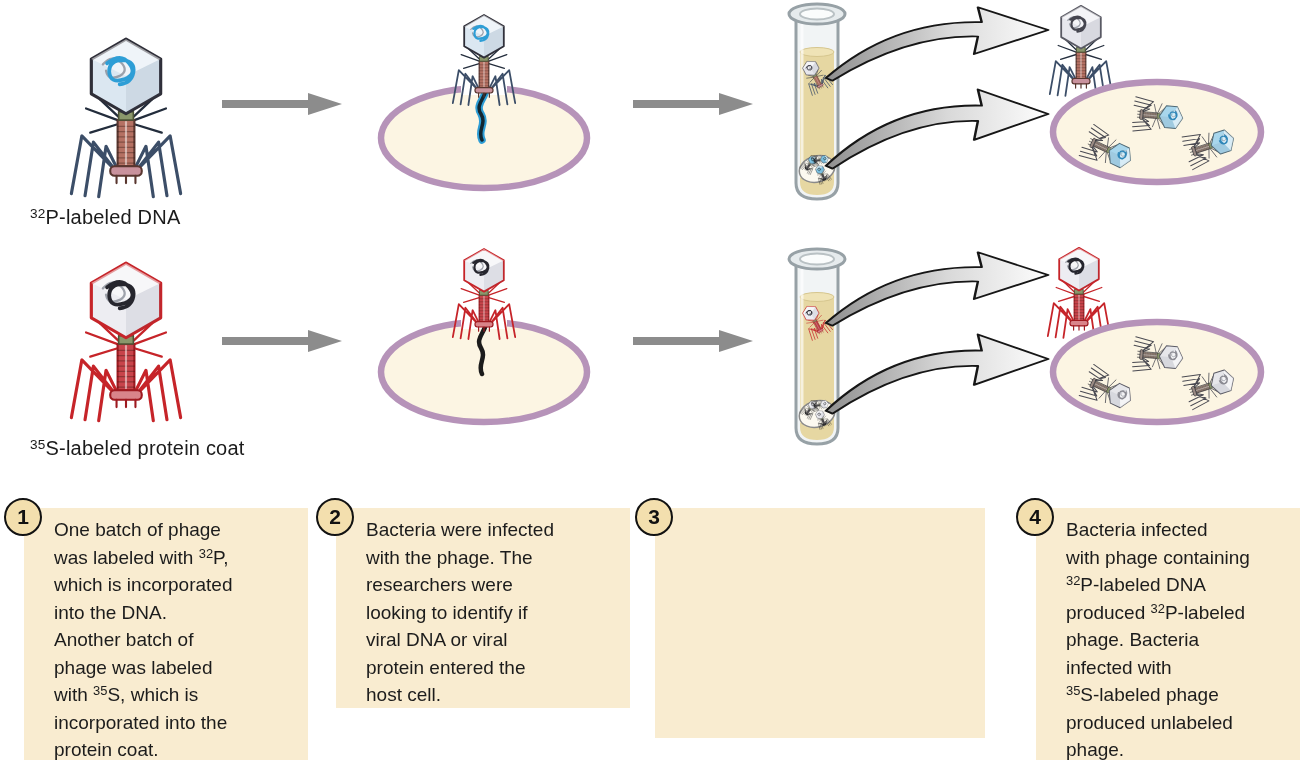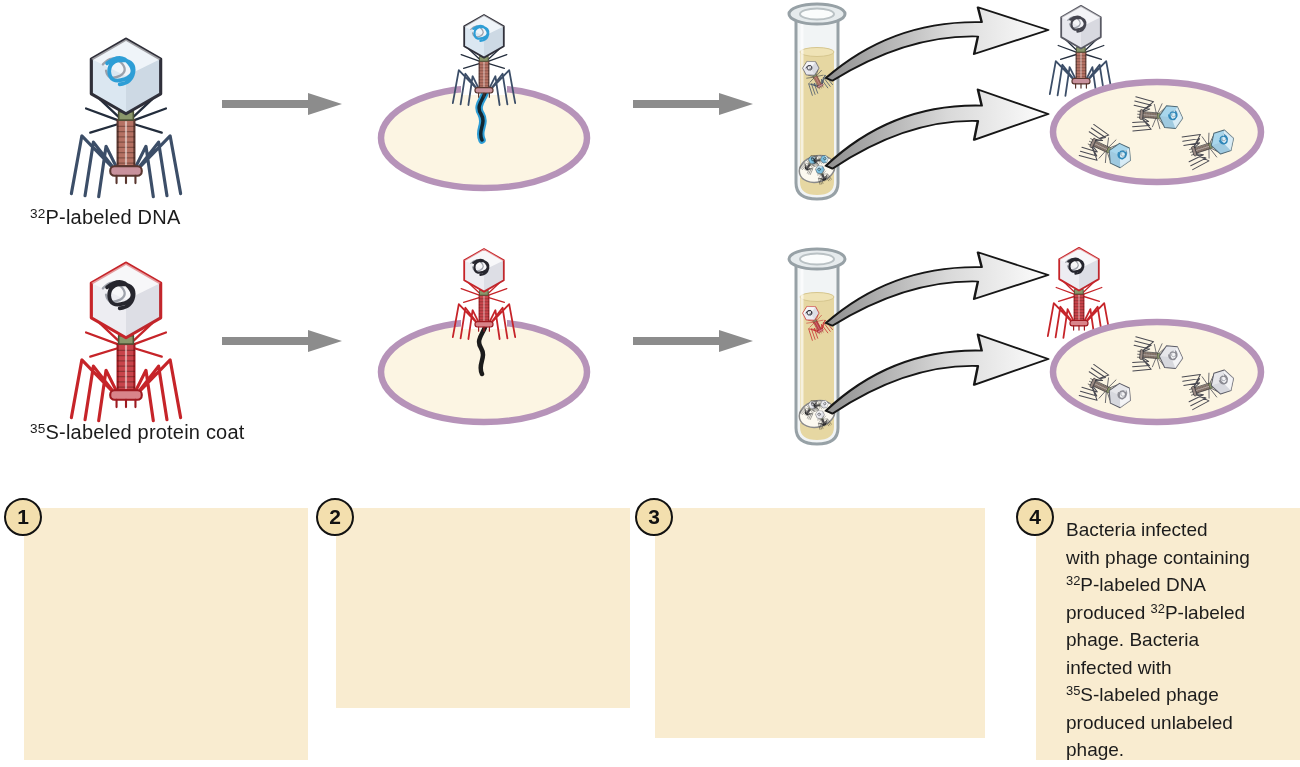--- a/index.html
+++ b/index.html
@@ -123,21 +123,21 @@
   <svg class="abs" style="left:1046px;top:76px" width="222" height="112" viewBox="0 0 222 112">
     <ellipse cx="111" cy="56" rx="104" ry="50" fill="#fcf5e3" stroke="#b693b9" stroke-width="6.5"></ellipse>
     <use href="#phage-g" class="v-pblue" transform="translate(62,74) rotate(115) scale(0.33) translate(-55,-78)"></use>
     <use href="#phage-g" class="v-pblue" transform="translate(112,40) rotate(95) scale(0.33) translate(-55,-78)"></use>
     <use href="#phage-g" class="v-pblue" transform="translate(164,70) rotate(72) scale(0.33) translate(-55,-78)"></use>
   </svg>
 
   <svg class="abs" style="left:68px;top:260px" width="116" height="166" viewBox="0 0 110 158">
     <use href="#phage-g" class="v-red"></use>
   </svg>
-  <div class="phage-label" style="left:30px;top:421px"><sup>35</sup>S-labeled protein coat</div>
+  <div class="phage-label" style="left:30px;top:437px"><sup>35</sup>S-labeled protein coat</div>
 
   <svg class="abs" style="left:222px;top:329px" width="120" height="24" viewBox="0 0 120 24">
     <path d="M0,8 H86 V1 L120,12 L86,23 V16 H0 Z" fill="#8c8c8c"></path>
   </svg>
 
   <svg class="abs" style="left:375px;top:316px" width="218" height="112" viewBox="0 0 218 112">
     <ellipse cx="109" cy="56" rx="103" ry="50" fill="#fcf5e3" stroke="#b693b9" stroke-width="6.5"></ellipse>
     <rect x="86" y="0" width="46" height="13" fill="#ffffff"></rect>
     <path d="M108,0 C118,12 98,20 106,32 C112,42 102,48 107,58" fill="none" stroke="#1b1b1b" stroke-width="4.5" stroke-linecap="round"></path>
   </svg>
@@ -170,24 +170,26 @@
 
   <svg class="abs" style="left:1046px;top:316px" width="222" height="112" viewBox="0 0 222 112">
     <ellipse cx="111" cy="56" rx="104" ry="50" fill="#fcf5e3" stroke="#b693b9" stroke-width="6.5"></ellipse>
     <use href="#phage-g" class="v-pgray" transform="translate(62,74) rotate(115) scale(0.33) translate(-55,-78)"></use>
     <use href="#phage-g" class="v-pgray" transform="translate(112,40) rotate(95) scale(0.33) translate(-55,-78)"></use>
     <use href="#phage-g" class="v-pgray" transform="translate(164,70) rotate(72) scale(0.33) translate(-55,-78)"></use>
   </svg>
 
   <div class="step-box" style="left:24px;top:508px;width:284px;height:252px">
     <div class="step-circle">1</div>
+    <div>One batch of phage<br>was labeled with <sup>32</sup>P,<br>which is incorporated<br>into the DNA.<br>Another batch of<br>phage was labeled<br>with <sup>35</sup>S, which is<br>incorporated into the<br>protein coat.</div>
   </div>
 
   <div class="step-box" style="left:336px;top:508px;width:294px;height:200px">
     <div class="step-circle">2</div>
+    <div>Bacteria were infected<br>with the phage. The<br>researchers were<br>looking to identify if<br>viral DNA or viral<br>protein entered the<br>host cell.</div>
   </div>
 
   <div class="step-box" style="left:655px;top:508px;width:330px;height:230px">
     <div class="step-circle">3</div>
   </div>
 
   <div class="step-box" style="left:1036px;top:508px;width:264px;height:252px">
     <div class="step-circle">4</div>
     <div>Bacteria infected<br>with phage containing<br><sup>32</sup>P-labeled DNA<br>produced <sup>32</sup>P-labeled<br>phage. Bacteria<br>infected with<br><sup>35</sup>S-labeled phage<br>produced unlabeled<br>phage.</div>
   </div>

